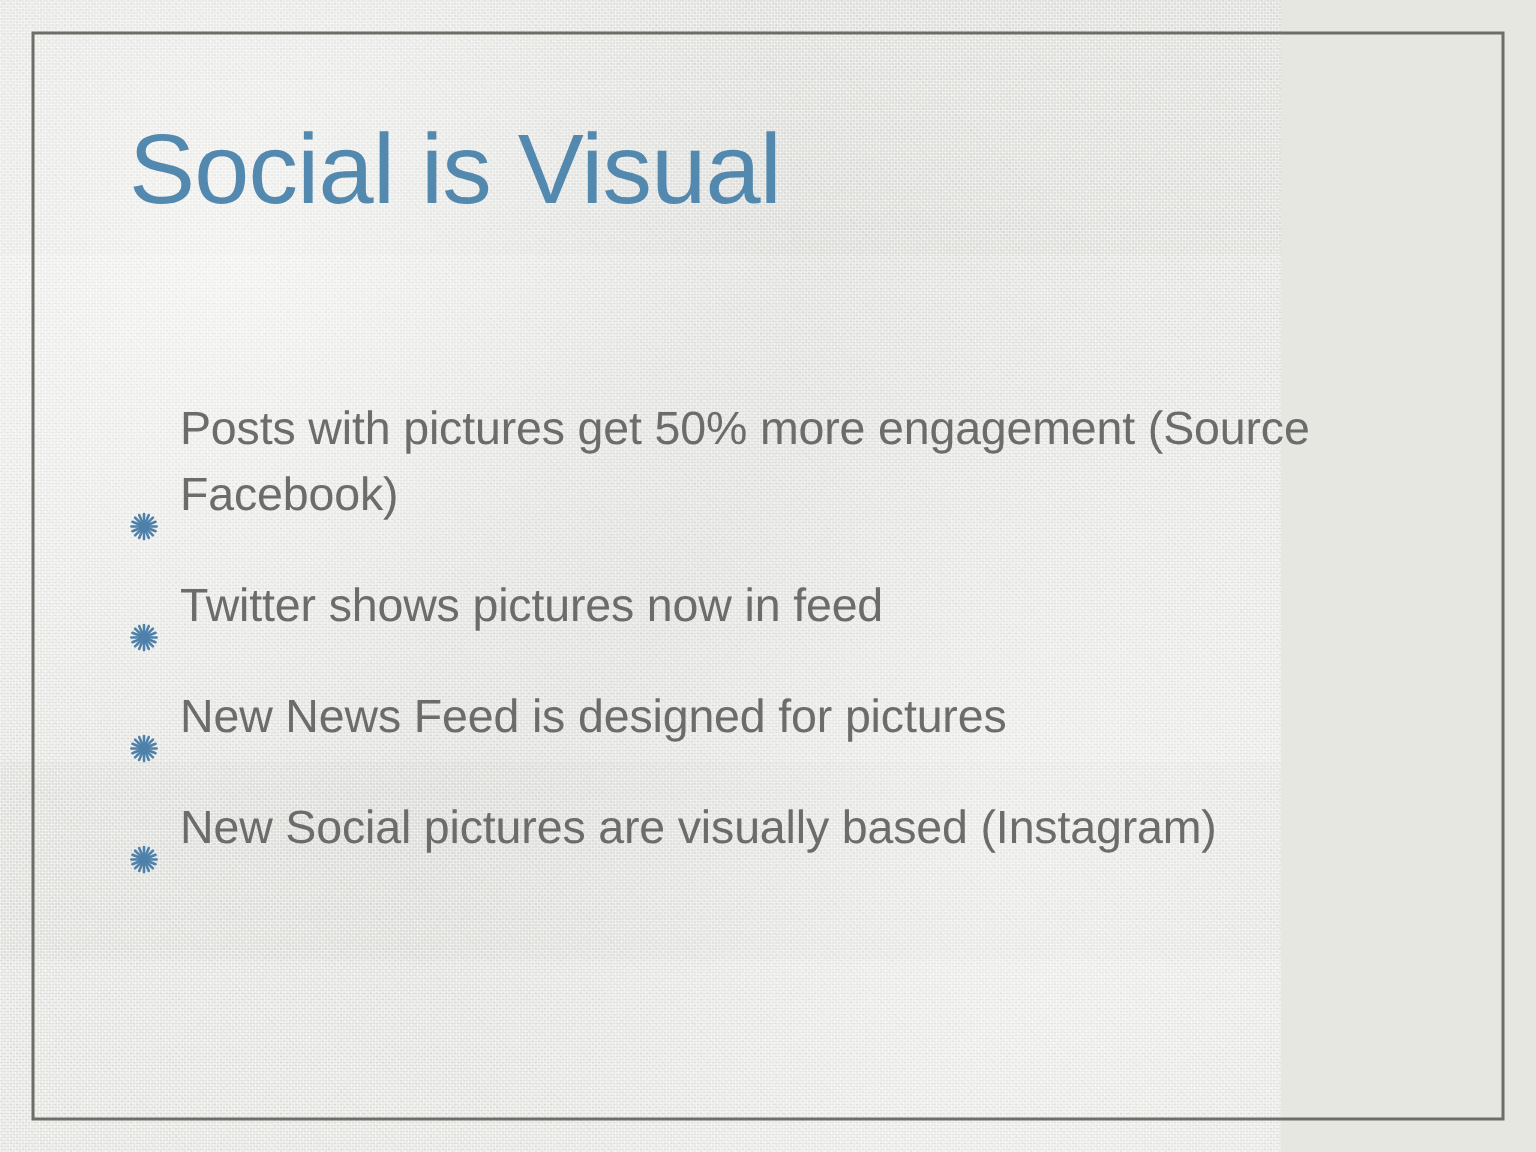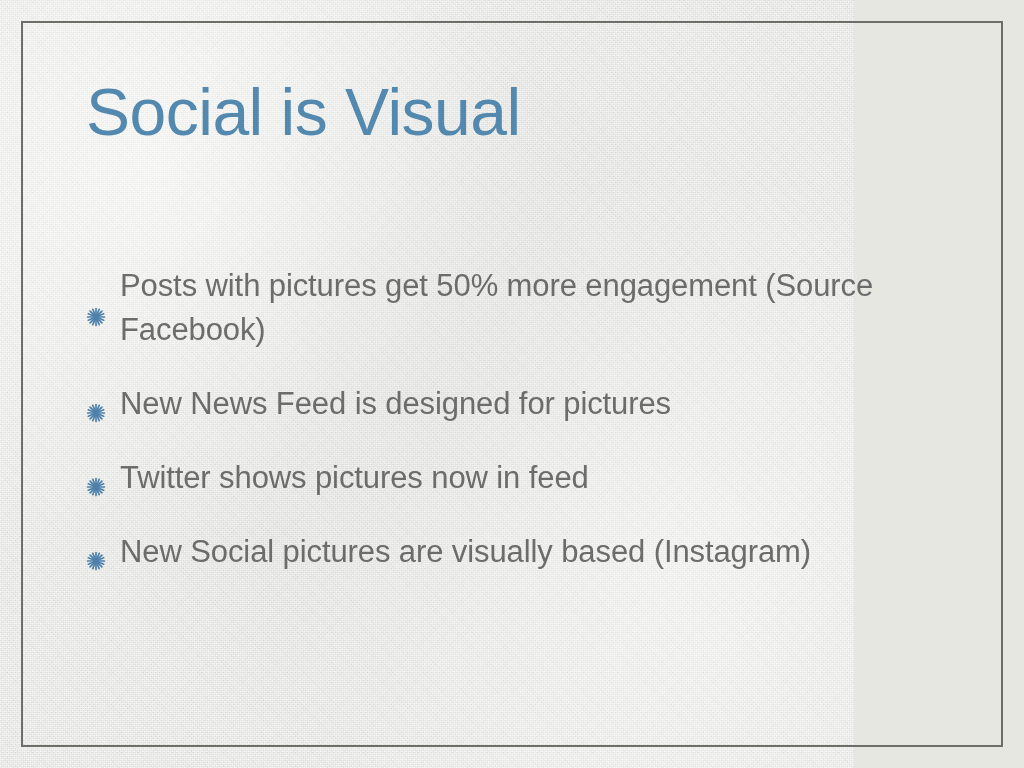--- a/index.html
+++ b/index.html
@@ -80,21 +80,21 @@
 
   .bullet-list {
     position: absolute;
     left: 86px;
     top: 264px;
     width: 830px;
   }
 
   .bullet-item {
     display: flex;
-    align-items: center;
+    align-items: flex-end;
     margin-bottom: 30px;
   }
 
   .bullet-item:last-child {
     margin-bottom: 0;
   }
 
   .bullet-marker {
     flex: 0 0 auto;
     width: 34px;
@@ -158,40 +158,40 @@
               <line x1="4.05" y1="4.05" x2="15.95" y2="15.95"></line>
               <line x1="15.95" y1="4.05" x2="4.05" y2="15.95"></line>
               <line x1="6.8" y1="2.3" x2="13.2" y2="17.7"></line>
               <line x1="13.2" y1="2.3" x2="6.8" y2="17.7"></line>
               <line x1="2.3" y1="6.8" x2="17.7" y2="13.2"></line>
               <line x1="2.3" y1="13.2" x2="17.7" y2="6.8"></line>
             </g>
             <circle cx="10" cy="10" r="2.6" fill="currentColor"></circle>
           </svg>
         </span>
+        <span class="bullet-text">Twitter shows pictures now in feed</span>
+      </div>
+
+      <div class="bullet-item">
+        <span class="bullet-marker">
+          <svg width="20" height="20" viewBox="0 0 20 20" aria-hidden="true">
+            <g stroke="currentColor" stroke-width="1.7" stroke-linecap="round">
+              <line x1="10" y1="1.6" x2="10" y2="18.4"></line>
+              <line x1="1.6" y1="10" x2="18.4" y2="10"></line>
+              <line x1="4.05" y1="4.05" x2="15.95" y2="15.95"></line>
+              <line x1="15.95" y1="4.05" x2="4.05" y2="15.95"></line>
+              <line x1="6.8" y1="2.3" x2="13.2" y2="17.7"></line>
+              <line x1="13.2" y1="2.3" x2="6.8" y2="17.7"></line>
+              <line x1="2.3" y1="6.8" x2="17.7" y2="13.2"></line>
+              <line x1="2.3" y1="13.2" x2="17.7" y2="6.8"></line>
+            </g>
+            <circle cx="10" cy="10" r="2.6" fill="currentColor"></circle>
+          </svg>
+        </span>
         <span class="bullet-text">New News Feed is designed for pictures</span>
-      </div>
-
-      <div class="bullet-item">
-        <span class="bullet-marker">
-          <svg width="20" height="20" viewBox="0 0 20 20" aria-hidden="true">
-            <g stroke="currentColor" stroke-width="1.7" stroke-linecap="round">
-              <line x1="10" y1="1.6" x2="10" y2="18.4"></line>
-              <line x1="1.6" y1="10" x2="18.4" y2="10"></line>
-              <line x1="4.05" y1="4.05" x2="15.95" y2="15.95"></line>
-              <line x1="15.95" y1="4.05" x2="4.05" y2="15.95"></line>
-              <line x1="6.8" y1="2.3" x2="13.2" y2="17.7"></line>
-              <line x1="13.2" y1="2.3" x2="6.8" y2="17.7"></line>
-              <line x1="2.3" y1="6.8" x2="17.7" y2="13.2"></line>
-              <line x1="2.3" y1="13.2" x2="17.7" y2="6.8"></line>
-            </g>
-            <circle cx="10" cy="10" r="2.6" fill="currentColor"></circle>
-          </svg>
-        </span>
-        <span class="bullet-text">Twitter shows pictures now in feed</span>
       </div>
 
       <div class="bullet-item">
         <span class="bullet-marker">
           <svg width="20" height="20" viewBox="0 0 20 20" aria-hidden="true">
             <g stroke="currentColor" stroke-width="1.7" stroke-linecap="round">
               <line x1="10" y1="1.6" x2="10" y2="18.4"></line>
               <line x1="1.6" y1="10" x2="18.4" y2="10"></line>
               <line x1="4.05" y1="4.05" x2="15.95" y2="15.95"></line>
               <line x1="15.95" y1="4.05" x2="4.05" y2="15.95"></line>

